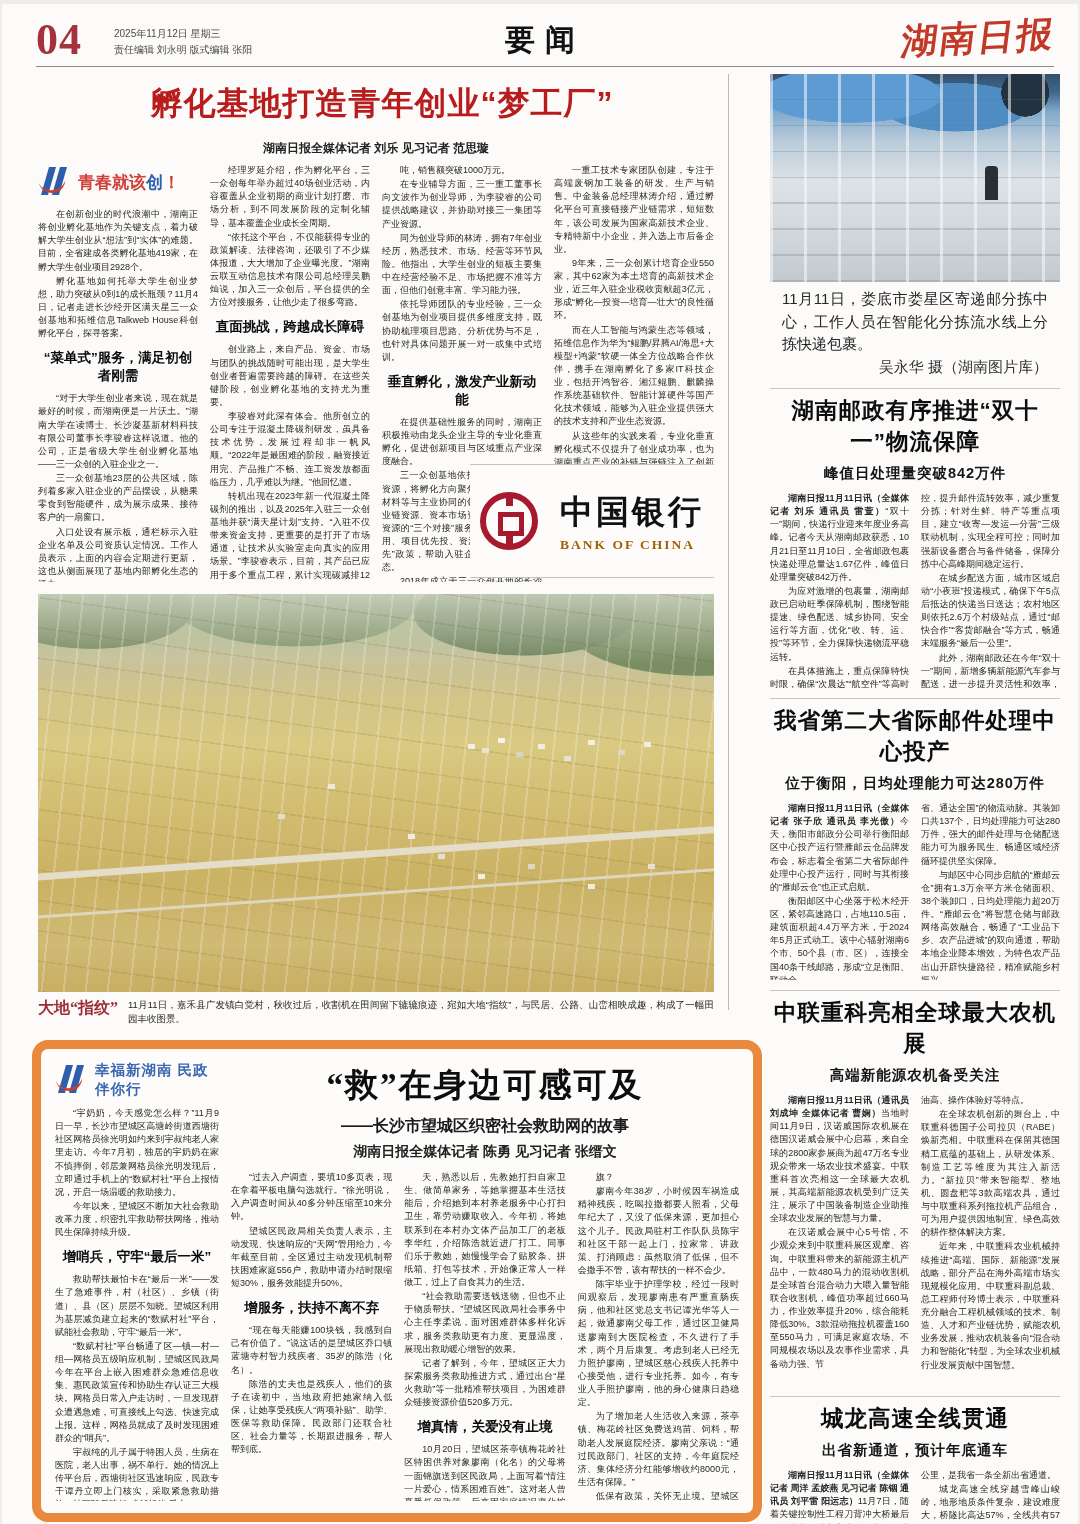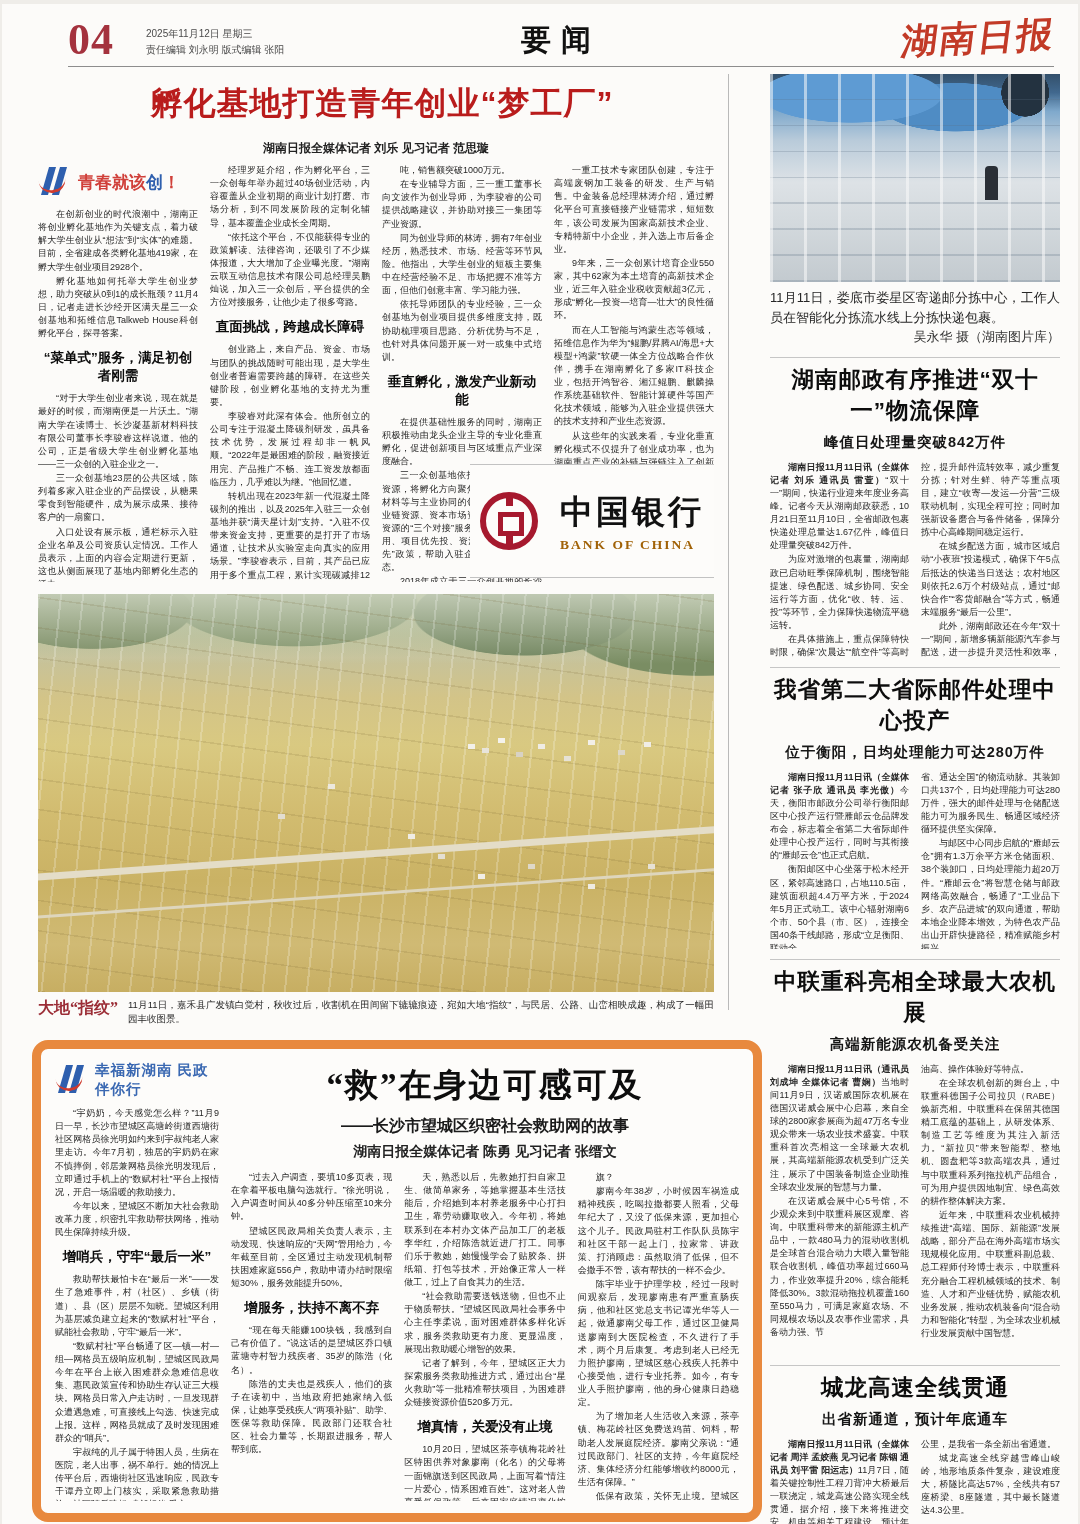--- a/index.html
+++ b/index.html
@@ -1,20 +1,20 @@
 <!DOCTYPE html>
 <html><head>
 <meta charset="utf-8">
 <style>
   html,body{margin:0;padding:0;}
   body{width:1080px;height:1524px;position:relative;overflow:hidden;background:#efede9;
        font-family:"Liberation Sans",sans-serif;color:#2b2b2b;}
   .page{position:absolute;inset:4px 2px 0 2px;background:#fcfbf9;}
   
-  .hdr{position:absolute;left:34px;right:24px;top:14px;height:48px;border-bottom:1.5px solid #8d8d8d;margin-left:32px;}
+  .hdr{position:absolute;left:34px;right:24px;top:14px;height:48px;border-bottom:1.5px solid #8d8d8d;}
   .pagenum{position:absolute;left:0;top:-4px;font-family:"Liberation Serif",serif;font-weight:700;
            font-size:44px;color:#a4323e;letter-spacing:1px;}
   .dateblock{position:absolute;left:78px;top:8px;font-size:10px;color:#4a4a4a;line-height:1.6;}
   .section-title{position:absolute;left:50%;transform:translateX(-50%);top:2px;font-size:30px;
                  font-weight:900;letter-spacing:10px;color:#111;}
   .masthead{position:absolute;right:0;top:-4px;font-family:"Liberation Serif",serif;font-weight:900;
             font-size:36px;color:#c23a27;transform:skewX(-10deg) rotate(-3deg);letter-spacing:2px;}
   
   .main-headline{position:absolute;left:54px;top:78px;width:652px;text-align:center;font-size:32px;
                  font-weight:900;color:#b91c1c;letter-spacing:1px;}
@@ -87,21 +87,21 @@
   .sphoto{width:290px;height:208px;overflow:hidden;position:relative;
     background:
       radial-gradient(circle 24px at 88% 9%, #233240 0 99%, transparent 100%),
       radial-gradient(ellipse 150px 46px at 28% 10%, #5e9bd3 0 60%, transparent 61%),
       radial-gradient(ellipse 120px 40px at 64% 16%, #4f8cc4 0 60%, transparent 61%),
       linear-gradient(180deg,#33506b 0%,#41688e 9%,#7fa9cc 18%,#b9cbda 32%,#dde2e6 52%,#d3d9dd 72%,#c3cacf 100%);}
   .sphoto .struts{position:absolute;inset:0;
      background:repeating-linear-gradient(90deg, rgba(250,250,250,.55) 0 3px, transparent 3px 34px),
      repeating-linear-gradient(0deg, rgba(90,110,130,.25) 0 1.5px, transparent 1.5px 26px);}
   .sphoto .worker{position:absolute;right:62px;top:92px;width:13px;height:34px;background:#2a2f36;border-radius:4px 4px 0 0;}
-  .scap{font-size:13px;line-height:1.5;text-align:justify;margin:6px 0 0;color:#262626;}
+  .scap{font-size:15px;line-height:1.5;text-align:justify;margin:6px 12px 0;color:#262626;}
   .scap .attr{display:block;text-align:right;color:#333;}
   .side-art{border-top:1px solid #c6c6c6;margin-top:10px;position:relative;}
   .sh3{font-size:22.5px;font-weight:900;text-align:center;color:#0d0d0d;margin:6px 0 7px;letter-spacing:1px;}
   .sh4{font-size:14.5px;font-weight:700;text-align:center;color:#161616;margin:0 0 9px;letter-spacing:1px;}
   .cols2{display:flex;gap:12px;overflow:hidden;}
   .cols2>div{flex:1;overflow:hidden;}
   .hA{height:196px;} .hB{height:178px;} .hC{height:292px;} .hD{height:196px;}
   p.np b{font-weight:700;}
 </style>
 </head>

